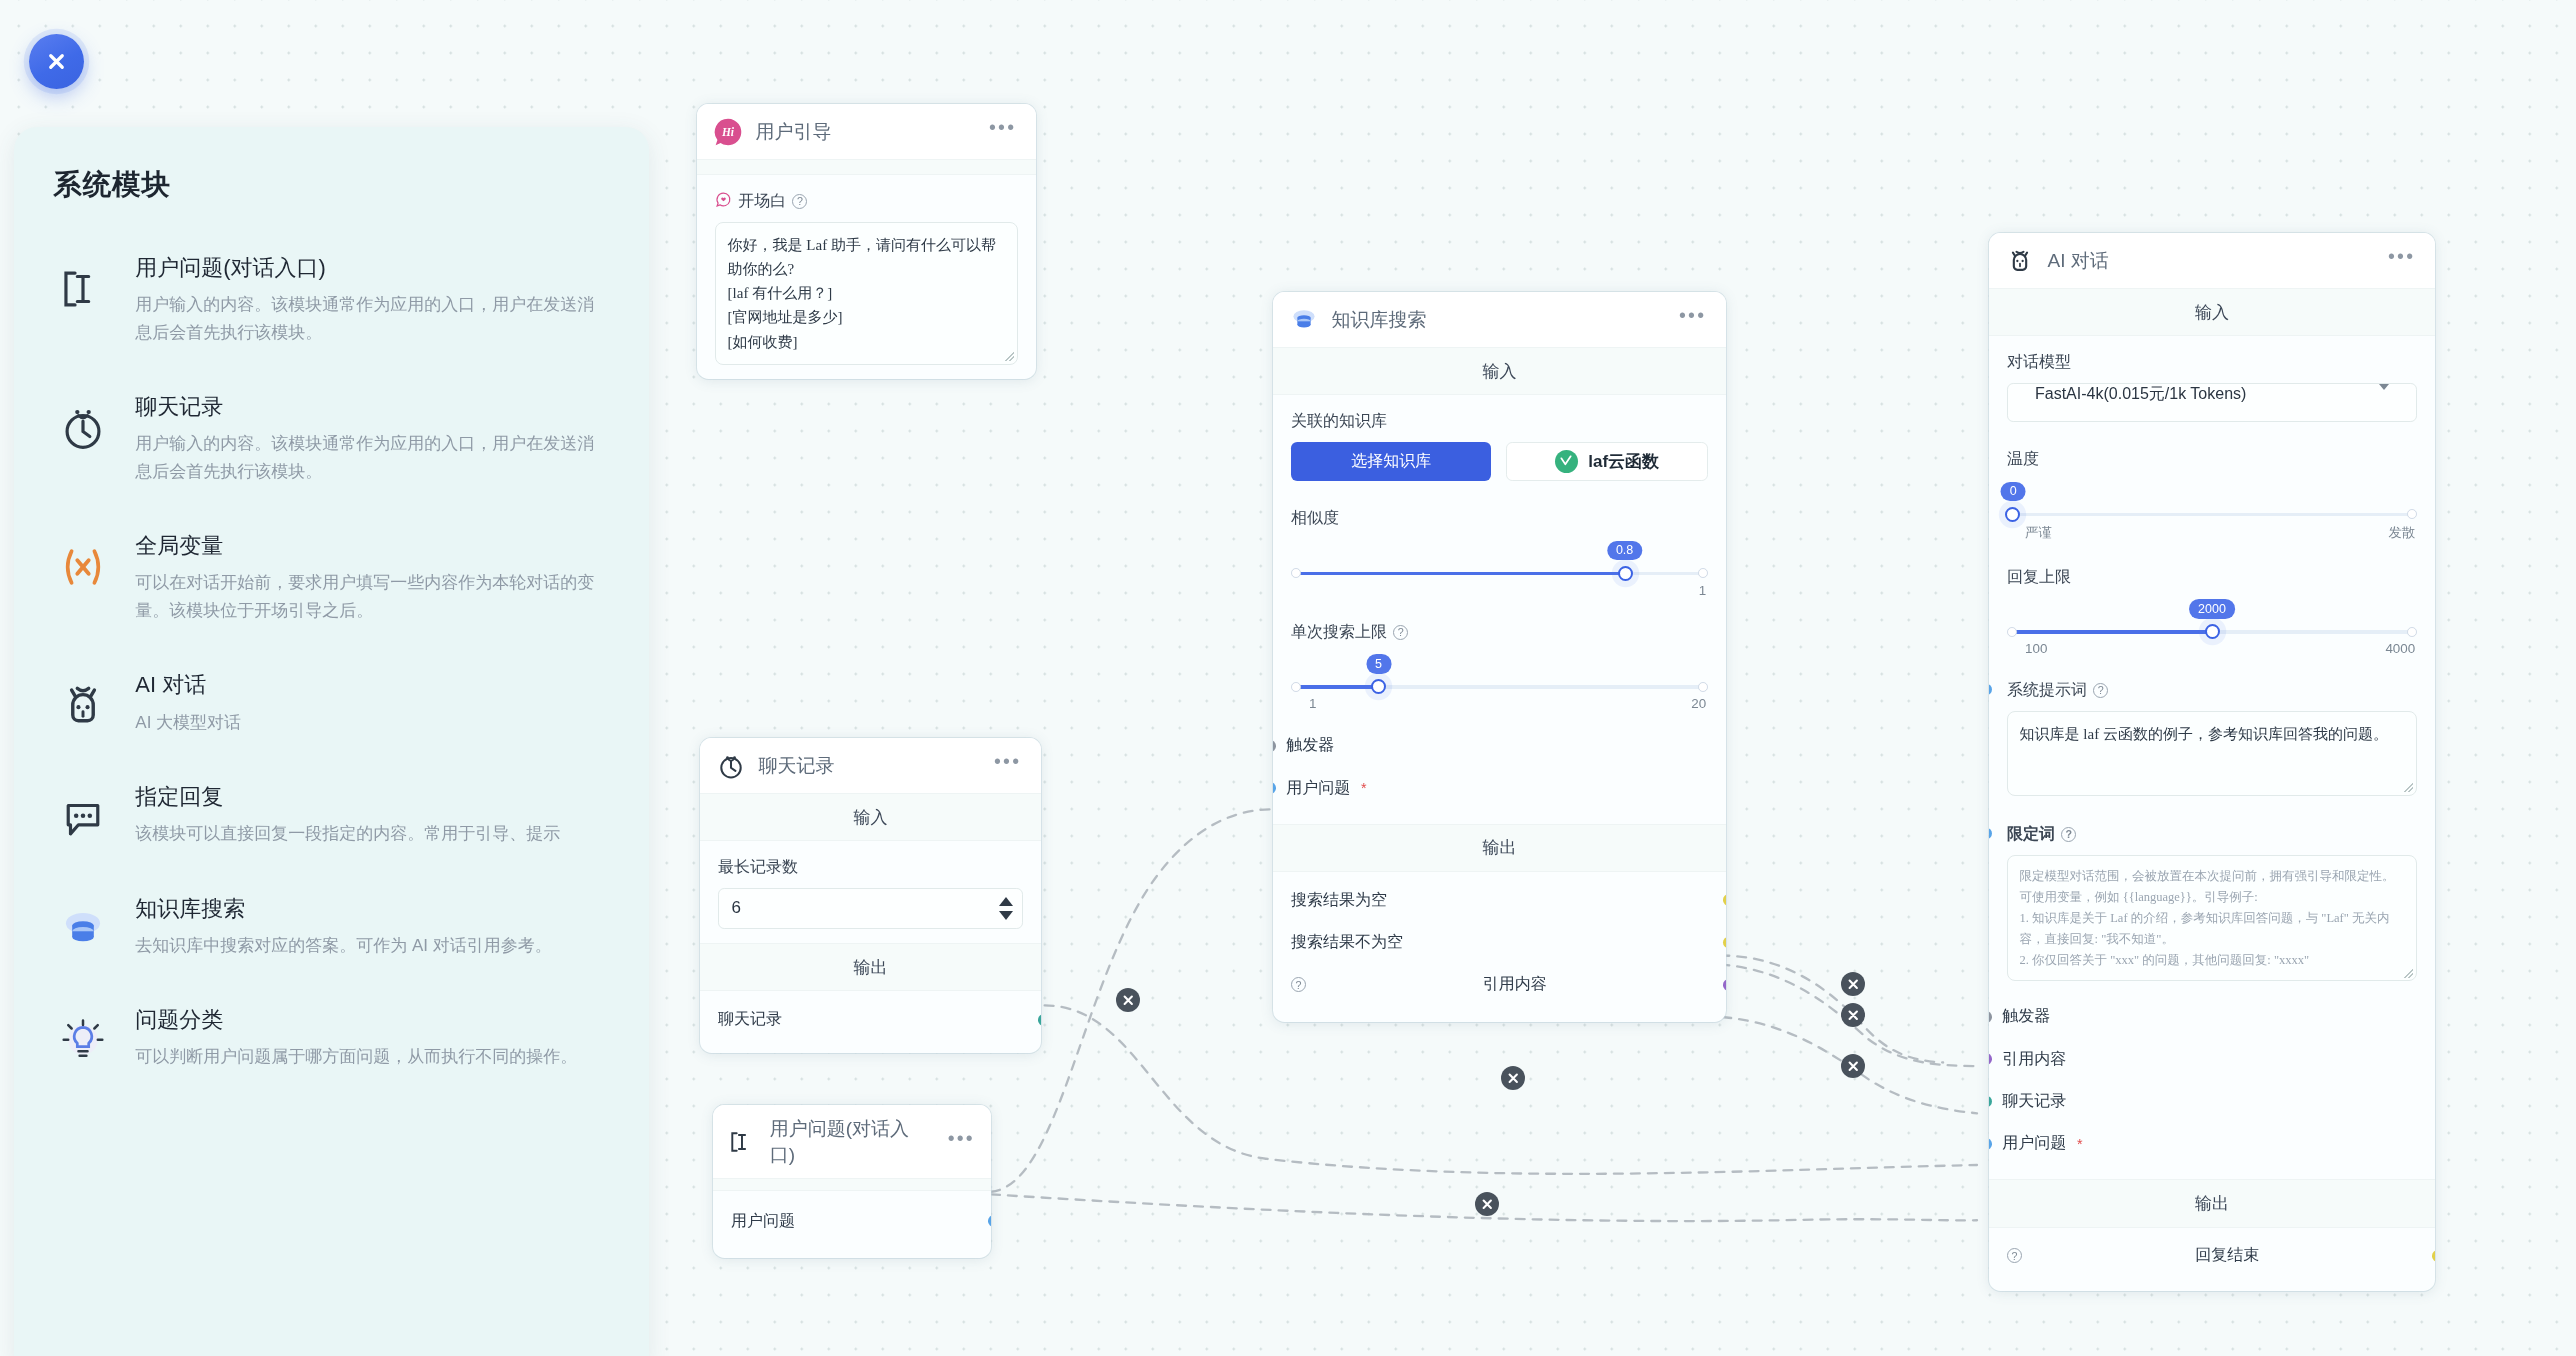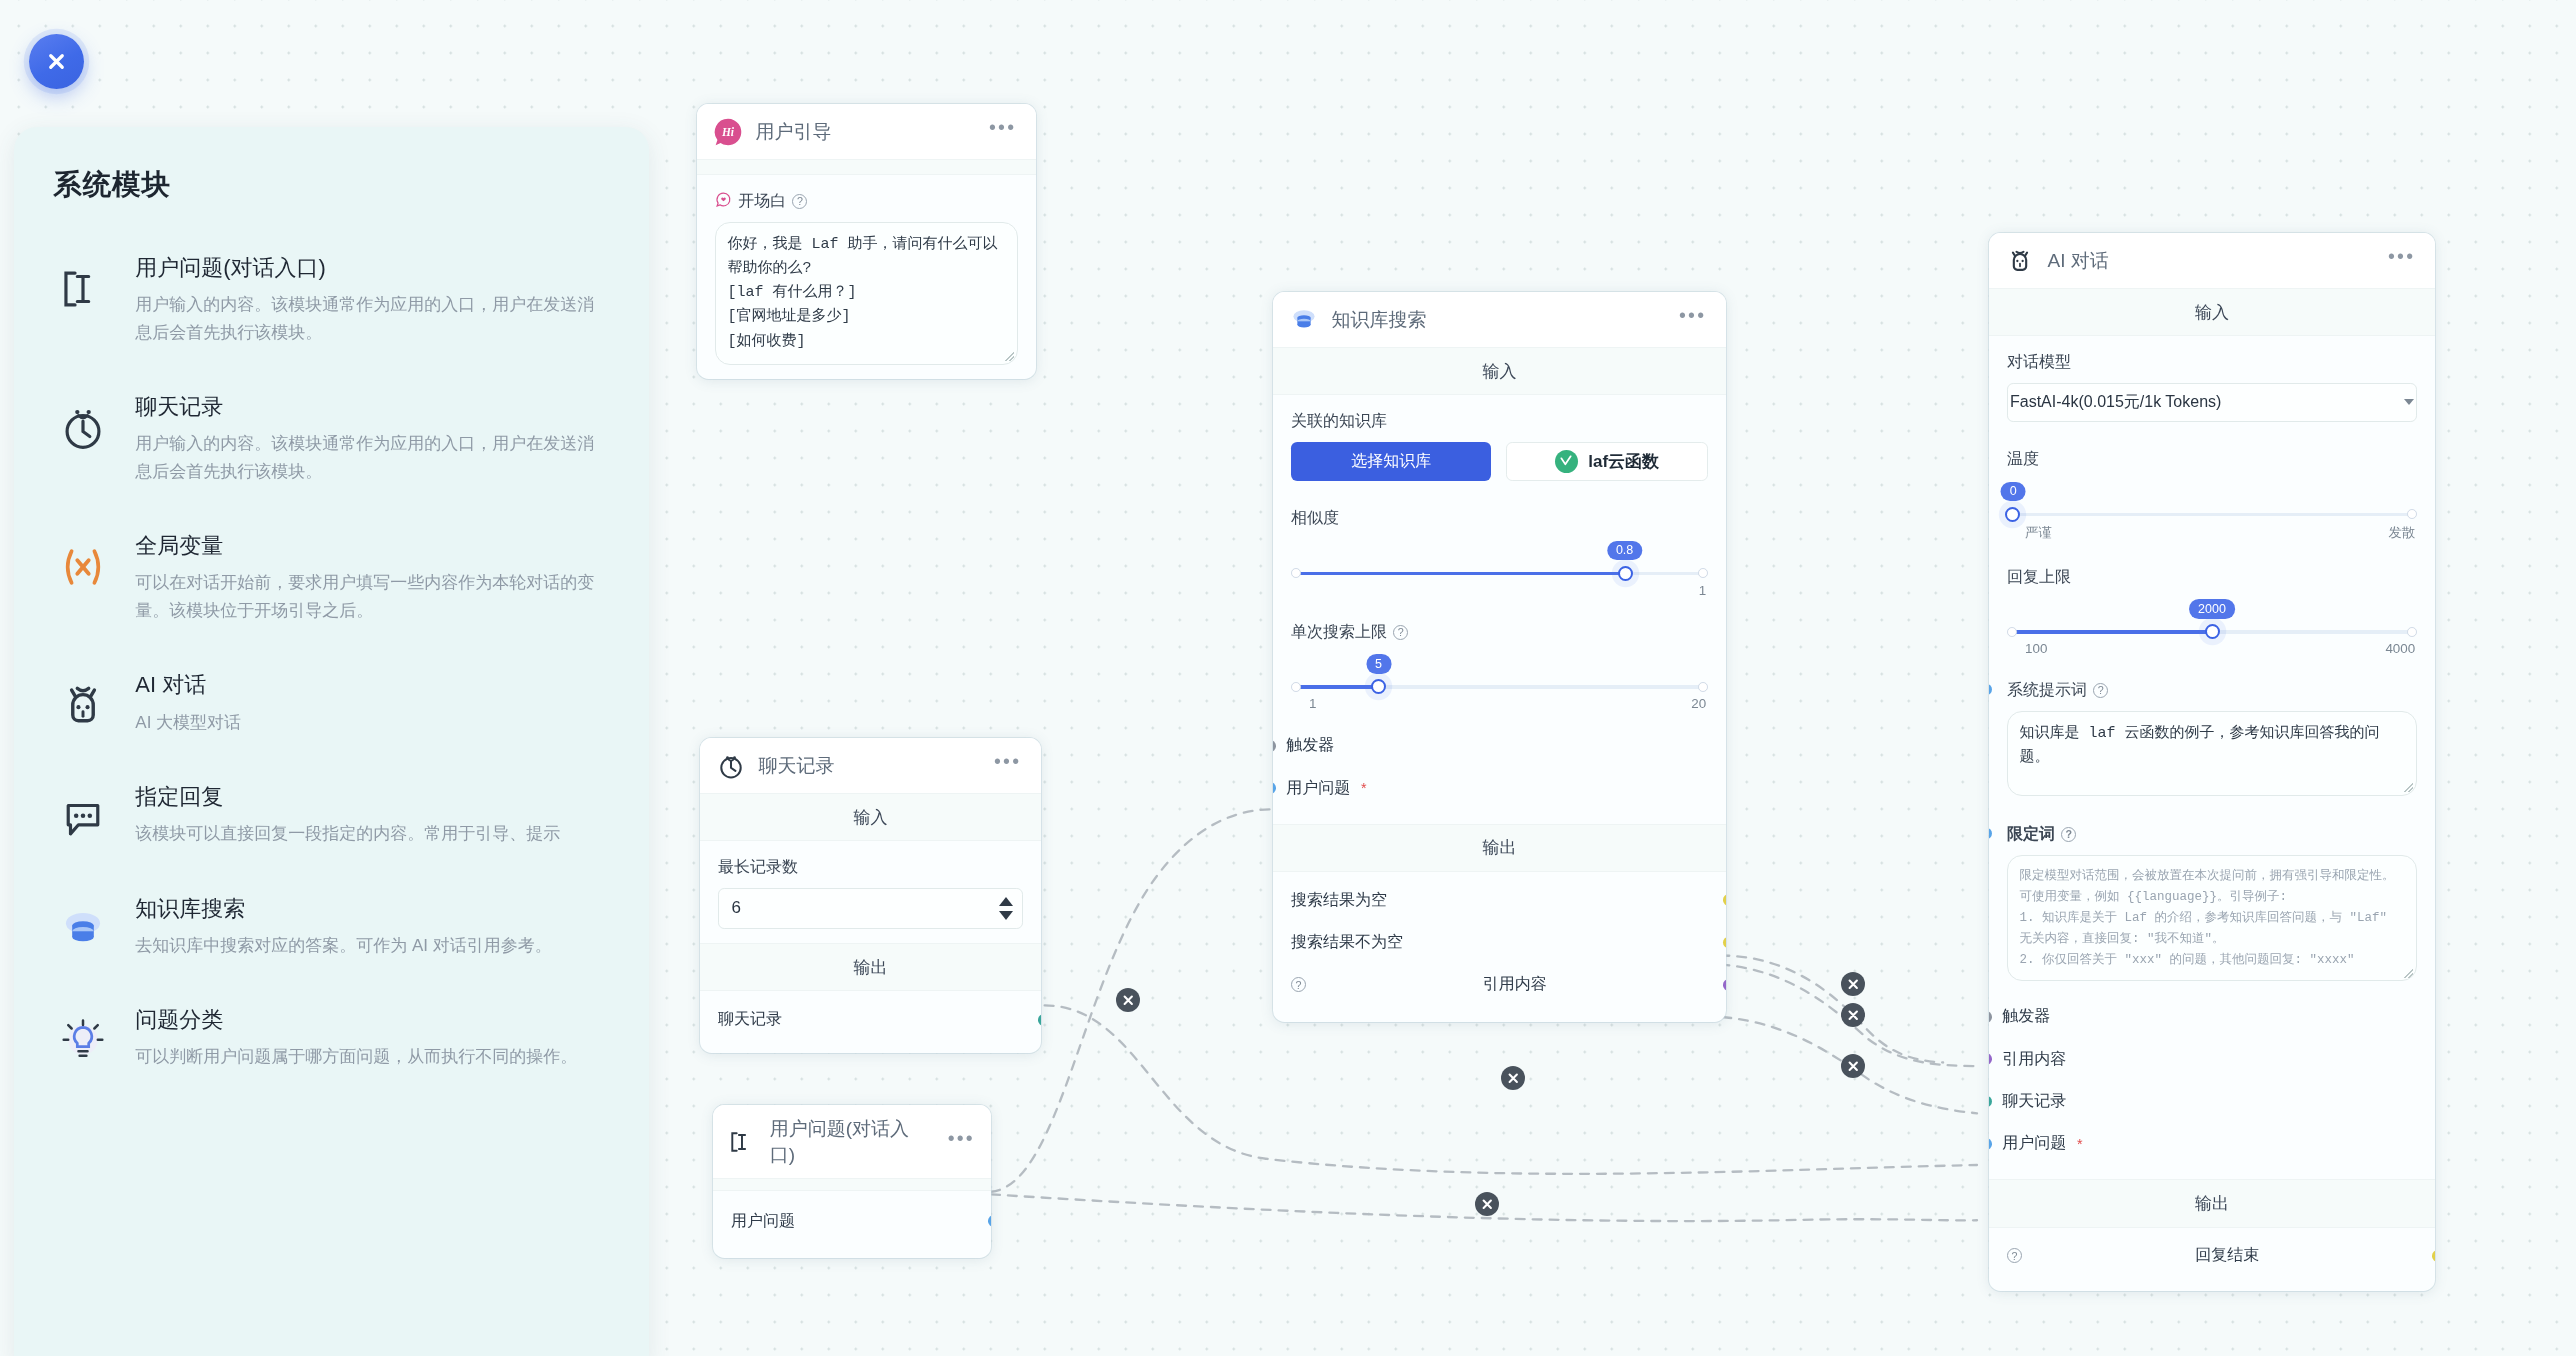--- a/index.html
+++ b/index.html
@@ -74,24 +74,24 @@
   }
   .node-body { padding: 16px 18px 14.3px; }
   .field-label { font-size: 16px; color: #3b4654; margin-bottom: 9.8px; display:flex; align-items:center; gap:6.2px; }
   .qmark {
     display:inline-flex; align-items:center; justify-content:center;
     width: 15px; height: 15px; border-radius: 50%;
     border: 1.2px solid #9aa5b1; color:#7d8894; font-size: 10.7px; line-height: 1;
     cursor: pointer;
   }
   .ta {
-    width: 100%; border: 0.9px solid #e1eaea; border-radius: 15px;
+    width: 100%; border: 0.9px solid #e1eaea; border-radius: 8px;
     background: #fcffff; padding: 9.8px 11.6px;
     font-size: 15px; color: #2e3a47; line-height: 1.62;
-    resize: none; font-family: Liberation Mono, monospace; white-space: pre-wrap;
+    resize: none; font-family: Liberation Serif, serif; white-space: pre-wrap;
     position: relative;
   }
   .ta::after {
     content:""; position:absolute; right:2.7px; bottom:2.7px; width:9px; height:9px;
     background: linear-gradient(135deg,transparent 46%,#b9c6c6 46%,#b9c6c6 56%,transparent 56%,transparent 70%,#b9c6c6 70%,#b9c6c6 80%,transparent 80%);
   }
 
   
   .slider-wrap { position: relative; height: 50px; margin-top: 19.6px; }
   .sl-track { position:absolute; left:3.6px; right:3.6px; top:23px; height:3.6px; background:#e5eef7; border-radius:2.7px; }
@@ -114,21 +114,21 @@
   .port-row { display:flex; align-items:center; gap:10.7px; padding: 10.7px 0; font-size:16px; color:#2f3b49; }
   .port-row.out { justify-content: space-between; }
   .dot { width:11.6px; height:11.6px; border-radius:50%; flex:none; cursor:pointer; }
   .port-in { position: relative; margin-left: -27px; }
   .port-out { position: relative; margin-right: -27px; }
   .req { color:#e14b4b; font-size:14.3px; }
 
   
   .sel {
     width:100%; height:39px; border:0.9px solid #e1eaea; border-radius:6.2px;
-    background:#fdffff; display:flex; align-items:center; padding:0 2px;
+    background:#fdffff; display:flex; align-items:flex-start; padding:0 27px;
     font-size:16px; color:#2a3542; cursor:pointer; justify-content: space-between;
   }
   .chev { width:0;height:0;border-left:5.3px solid transparent;border-right:5.3px solid transparent;border-top:6.2px solid #7b8793; }
 
   
   .num {
     width:100%; height:41px; border:0.9px solid #e1eaea; border-radius:6.2px;
     background:#fdffff; display:flex; align-items:center; padding:0 9px 0 12.5px;
     font-size:17px; color:#2a3542; justify-content: space-between; cursor:text;
   }

